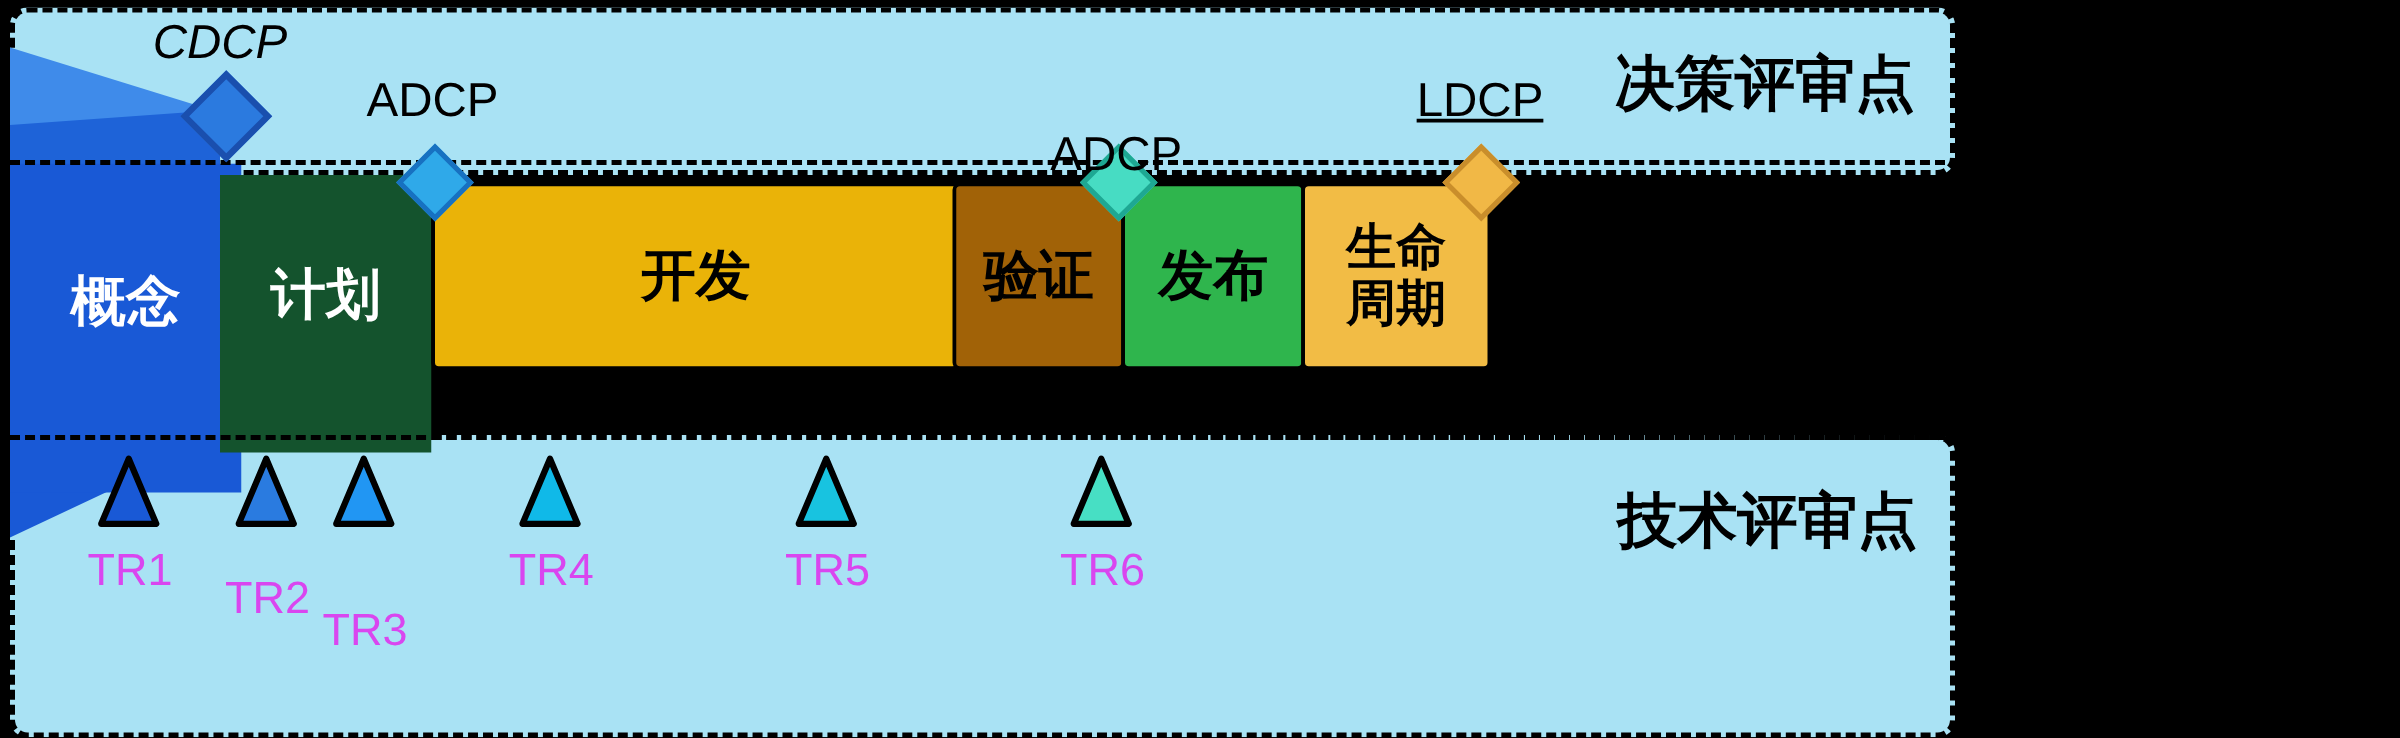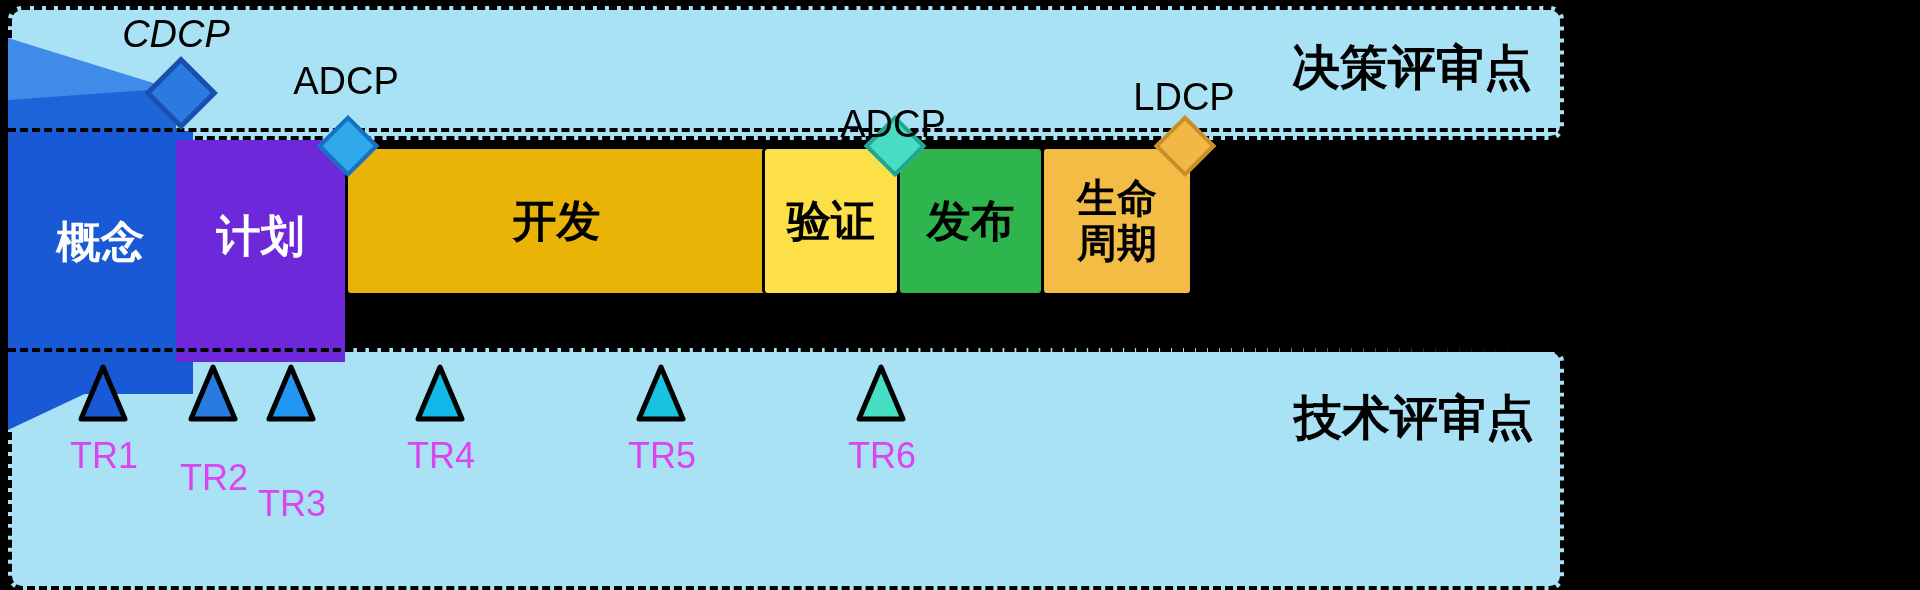--- a/index.html
+++ b/index.html
@@ -35,21 +35,21 @@
   .diamond { position:absolute; transform:rotate(45deg); border-style:solid; }
   .diamond-cdcp { left:155px;  top:67px;  width:42px; height:42px; border-width:5px; }
   .diamond-pdcp { left:326px;  top:124px; width:36px; height:36px; border-width:4px; }
   .diamond-adcp { left:873px;  top:124px; width:36px; height:36px; border-width:4px; }
   .diamond-ldcp { left:1163px; top:124px; width:36px; height:36px; border-width:4px; }
 
   .cp-label { position:absolute; transform:translateX(-50%); font-size:38px; font-weight:500; color:#000; line-height:1; white-space:nowrap; }
   .cp-cdcp { left:176px;  top:15px;font-style:italic; }
   .cp-pdcp { left:346px;  top:62px; }
   .cp-adcp { left:893px;  top:62px;margin-top:43px; }
-  .cp-ldcp { left:1184px; top:78px; }
+  .cp-ldcp { left:1184px; top:62px;text-decoration:underline; }
 
   .tr-tri { position:absolute; top:362px; width:52px; height:62px; }
   .tri-1 { left:77px; }  .tri-2 { left:187px; } .tri-3 { left:265px; }
   .tri-4 { left:414px; } .tri-5 { left:635px; } .tri-6 { left:855px; }
   .tr-label { position:absolute; top:438px; transform:translateX(-50%); font-size:36px; font-weight:500; color:#d946ef; line-height:1; white-space:nowrap; }
   .trl-1 { left:104px; } .trl-2 { left:214px;margin-top:22px; } .trl-3 { left:292px;margin-top:48px; }
   .trl-4 { left:441px; } .trl-5 { left:662px; } .trl-6 { left:882px; }
 </style>
 </head>
 <body>
@@ -61,27 +61,27 @@
 
   <svg class="funnel-svg" width="1920" height="590" aria-hidden="true">
     <polygon points="8,38 176,90 8,104" fill="#3F8BEA"></polygon>
     <polygon points="8,100 176,88 176,132 8,132" fill="#1E63D8"></polygon>
     <polygon points="8,350 178,350 8,430" fill="#1959D6"></polygon>
   </svg>
 
   <div class="phase phase-concept" style="background: rgb(25, 89, 214); color: rgb(255, 255, 255);">
     <span class="phase-label-text">概念</span>
   </div>
-  <div class="phase phase-plan" style="background: #6d28d9; color: rgb(255, 255, 255); text-align: center;">
+  <div class="phase phase-plan" style="background: #14532d; color: rgb(255, 255, 255); text-align: center;">
     <span class="phase-label-text">计划</span>
   </div>
   <div class="phase phase-development" style="background: #eab308; color: rgb(0, 0, 0);">
     <span class="phase-label-text">开发</span>
   </div>
-  <div class="phase phase-verification" style="background: #fde047; color: rgb(0, 0, 0);">
+  <div class="phase phase-verification" style="background: #a16207; color: rgb(0, 0, 0);">
     <span class="phase-label-text">验证</span>
   </div>
   <div class="phase phase-release" style="background: rgb(47, 181, 77); color: rgb(0, 0, 0);">
     <span class="phase-label-text">发布</span>
   </div>
   <div class="phase phase-lifecycle" style="background: rgb(242, 188, 69); color: rgb(0, 0, 0);">
     <span class="phase-label-text">生命周期</span>
   </div>
 
   <div class="dash-line dash-decision-bottom" style="border-color: rgb(0, 0, 0);"></div>

